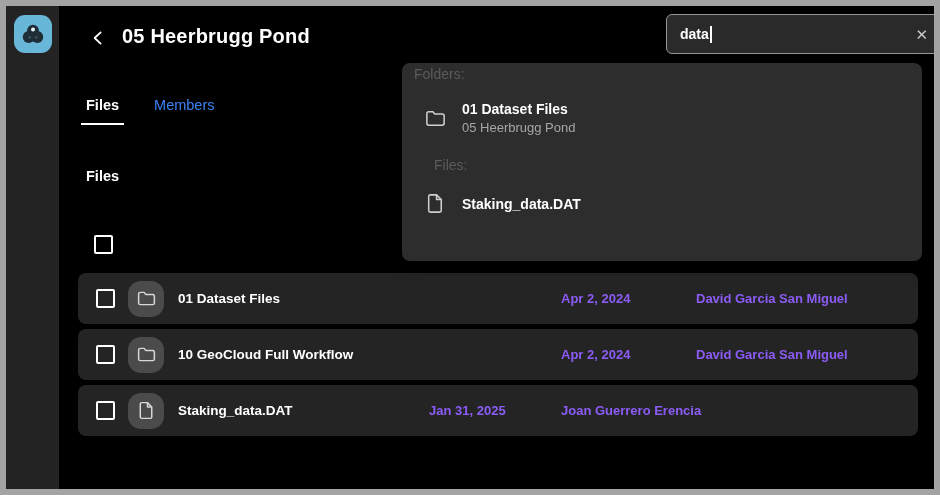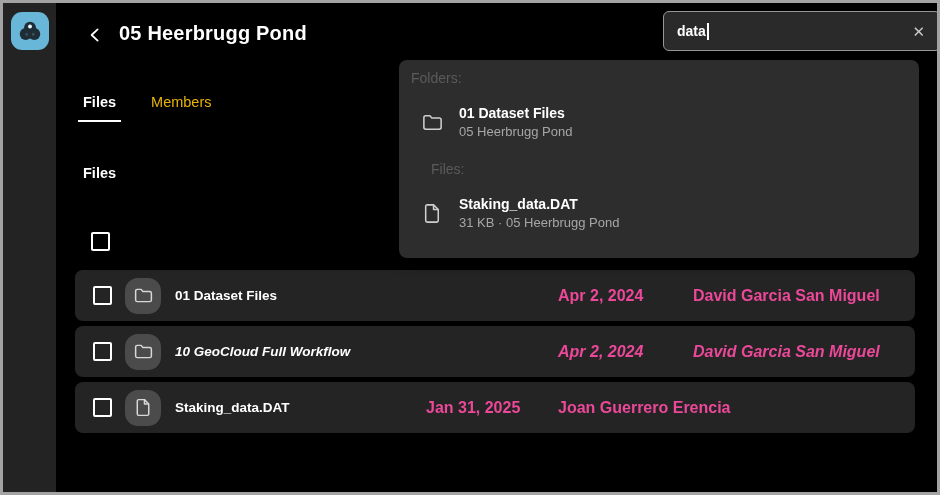--- a/index.html
+++ b/index.html
@@ -1,21 +1,21 @@
 <!DOCTYPE html>
 <html><head>
 <meta charset="utf-8">
 <style>
   html, body { margin: 0; padding: 0; background: #555; }
   * { box-sizing: border-box; }
   .screen {
     position: relative;
     width: 940px; height: 495px;
     background: #000;
-    border: 3px solid #a3a3a3;
+    border: 6px solid #a3a3a3;
     overflow: hidden;
     font-family: "Liberation Sans", "DejaVu Sans", sans-serif;
     color: #fff;
   }
   
   .sidebar {
     position: absolute; left: 0; top: 0;
     width: 53px; height: 100%;
     background: #232323;
   }
@@ -53,21 +53,21 @@
     display: inline-block; width: 2px; height: 17px;
     background: #fff; margin-left: 1px; vertical-align: -3px;
   }
   .search-close {
     margin-left: auto;
     color: #c9c9c9; font-size: 15px; line-height: 1;
     cursor: pointer; padding: 2px;
   }
   
   .tabs { position: absolute; left: 80px; top: 91px; display: flex; gap: 35px; }
-  .tab { font-size: 14.5px; color: #eab308; padding-bottom: 10px; cursor: pointer; white-space: nowrap; }
+  .tab { font-size: 14.5px; color: #3b82f6; padding-bottom: 10px; cursor: pointer; white-space: nowrap; }
   .tab.active {
     color: #fff; font-weight: 700;
     border-bottom: 2.5px solid #fff;
     padding-left: 5px; padding-right: 5px;
     margin-left: -5px; margin-right: -5px;
   }
   
   .files-heading {
     position: absolute; left: 80px; top: 162px;
     font-size: 14.5px; font-weight: 700; color: #fff;
@@ -94,38 +94,38 @@
     margin-left: 18px;
     background: transparent; cursor: pointer;
   }
   .row {
     position: absolute; left: 72px;
     width: 840px; height: 51px;
     background: #242424;
     border-radius: 8px;
     cursor: pointer;
   }
-  .row-1 { top: 267px; } .row-2 { top: 323px; font-style: italic; } .row-3 { top: 379px; }
+  .row-1 { top: 267px; } .row-2 { top: 323px; } .row-3 { top: 379px; }
   .icon-chip {
     width: 36px; height: 36px;
     border-radius: 13px;
     background: #4b4b4b;
     display: flex; align-items: center; justify-content: center;
   }
   .cell-name { font-size: 13.5px; font-weight: 700; color: #fff; white-space: nowrap; }
   .cell-size, .cell-date, .cell-owner {
-    font-size: 16px; font-weight: 700; color: #ec4899; white-space: nowrap;
+    font-size: 13px; font-weight: 700; color: #8b5cf6; white-space: nowrap;
   }
   
   .dropdown {
     position: absolute; left: 396px; top: 57px;
     width: 520px; height: 198px;
     background: #2d2d2d;
     border-radius: 8px;
-    padding-top: 10px;
+    padding-top: 3px;
     z-index: 10;
     box-shadow: 0 4px 14px rgba(0,0,0,.6);
   }
   .dd-label { margin-left: 12px; font-size: 14px; color: #5b5b5b; }
   .dd-label.second { margin-top: 22px; margin-left: 32px; }
   .dd-item {
     margin: 19px 0 0 22px;
     display: flex; align-items: center; gap: 15px;
     cursor: pointer;
   }
@@ -231,18 +231,17 @@
 
     <div class="dd-label second">Files:</div>
 
     <div class="dd-item">
       <svg width="23" height="23" viewBox="0 0 24 24">
         <path d="M6.5 3h6.6L18 7.9V19.4c0 .9-.7 1.6-1.6 1.6H6.5c-.9 0-1.6-.7-1.6-1.6V4.6C4.9 3.7 5.6 3 6.5 3z" fill="none" stroke="#cfcfcf" stroke-width="1.6" stroke-linejoin="round"></path>
         <path d="M13.1 3v4.9H18" fill="none" stroke="#cfcfcf" stroke-width="1.6" stroke-linejoin="round"></path>
       </svg>
       <div class="dd-texts">
         <span class="dd-name">Staking_data.DAT</span>
-        <span class="dd-sub">31 KB · 05 Heerbrugg Pond</span>
       </div>
     </div>
   </div>
 
 </div>
 
 </body></html>

